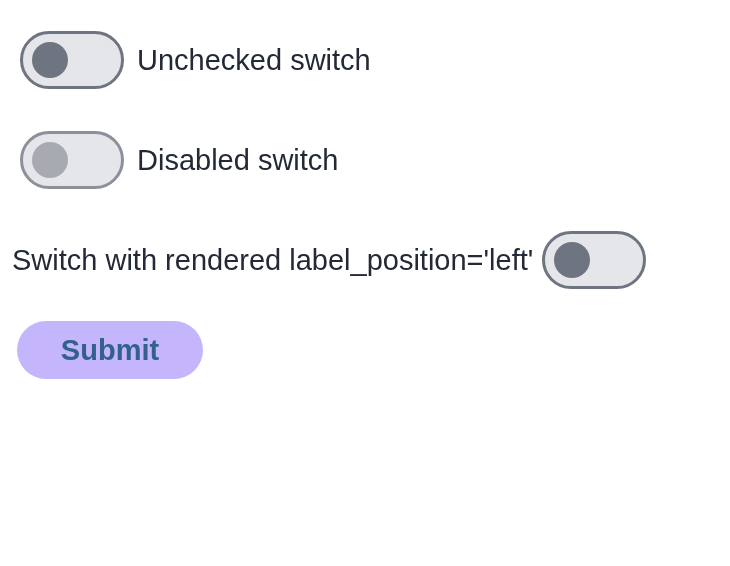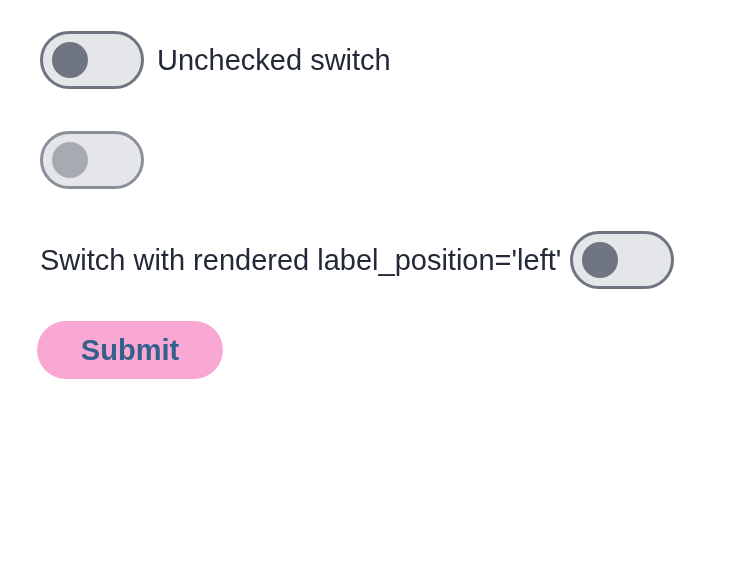--- a/index.html
+++ b/index.html
@@ -8,29 +8,29 @@
     background: #ffffff;
     width: 730px;
     height: 566px;
     overflow: hidden;
     font-family: "Liberation Sans", "DejaVu Sans", sans-serif;
   }
   .page {
     box-sizing: border-box;
     width: 730px;
     height: 566px;
-    padding: 31px 0 0 32px;
+    padding: 31px 0 0 12px;
   }
   .row {
     display: flex;
     align-items: center;
     margin-bottom: 42px;
   }
   .row.label-right .switch { margin-left: 8px; margin-right: 13px; }
-  .row.label-left  { margin-bottom: 32px; margin-left: 8px; }
+  .row.label-left  { margin-bottom: 32px; }
   .row.label-left .switch { margin-left: 9px; }
 
   
   .switch {
     position: relative;
     box-sizing: border-box;
     width: 104px;
     height: 58px;
     flex: 0 0 auto;
     border-radius: 29px;
@@ -76,21 +76,21 @@
   }
 
   .submit-btn {
     box-sizing: border-box;
     margin-left: 5px;
     min-width: 186px;
     height: 58px;
     padding: 0 42px;
     border: none;
     border-radius: 29px;
-    background: #f9a8d4;
+    background: #c4b5fd;
     color: #33618c;
     font-family: "Liberation Sans", "DejaVu Sans", sans-serif;
     font-size: 29px;
     font-weight: 600;
     display: inline-flex;
     align-items: center;
     justify-content: center;
     cursor: pointer;
   }
 </style>
@@ -104,20 +104,21 @@
       <div class="knob"></div>
     </div>
     <span class="switch-label">Unchecked switch</span>
   </div>
 
 
   <div class="row label-right">
     <div class="switch disabled" role="switch" aria-checked="false" aria-disabled="true">
       <div class="knob"></div>
     </div>
+    <span class="switch-label">Disabled switch</span>
   </div>
 
   <div class="row label-left">
     <span class="switch-label">Switch with rendered label_position='left'</span>
     <div class="switch" role="switch" aria-checked="false">
       <div class="knob"></div>
     </div>
   </div>
 
   <button class="submit-btn" type="submit">Submit</button>

